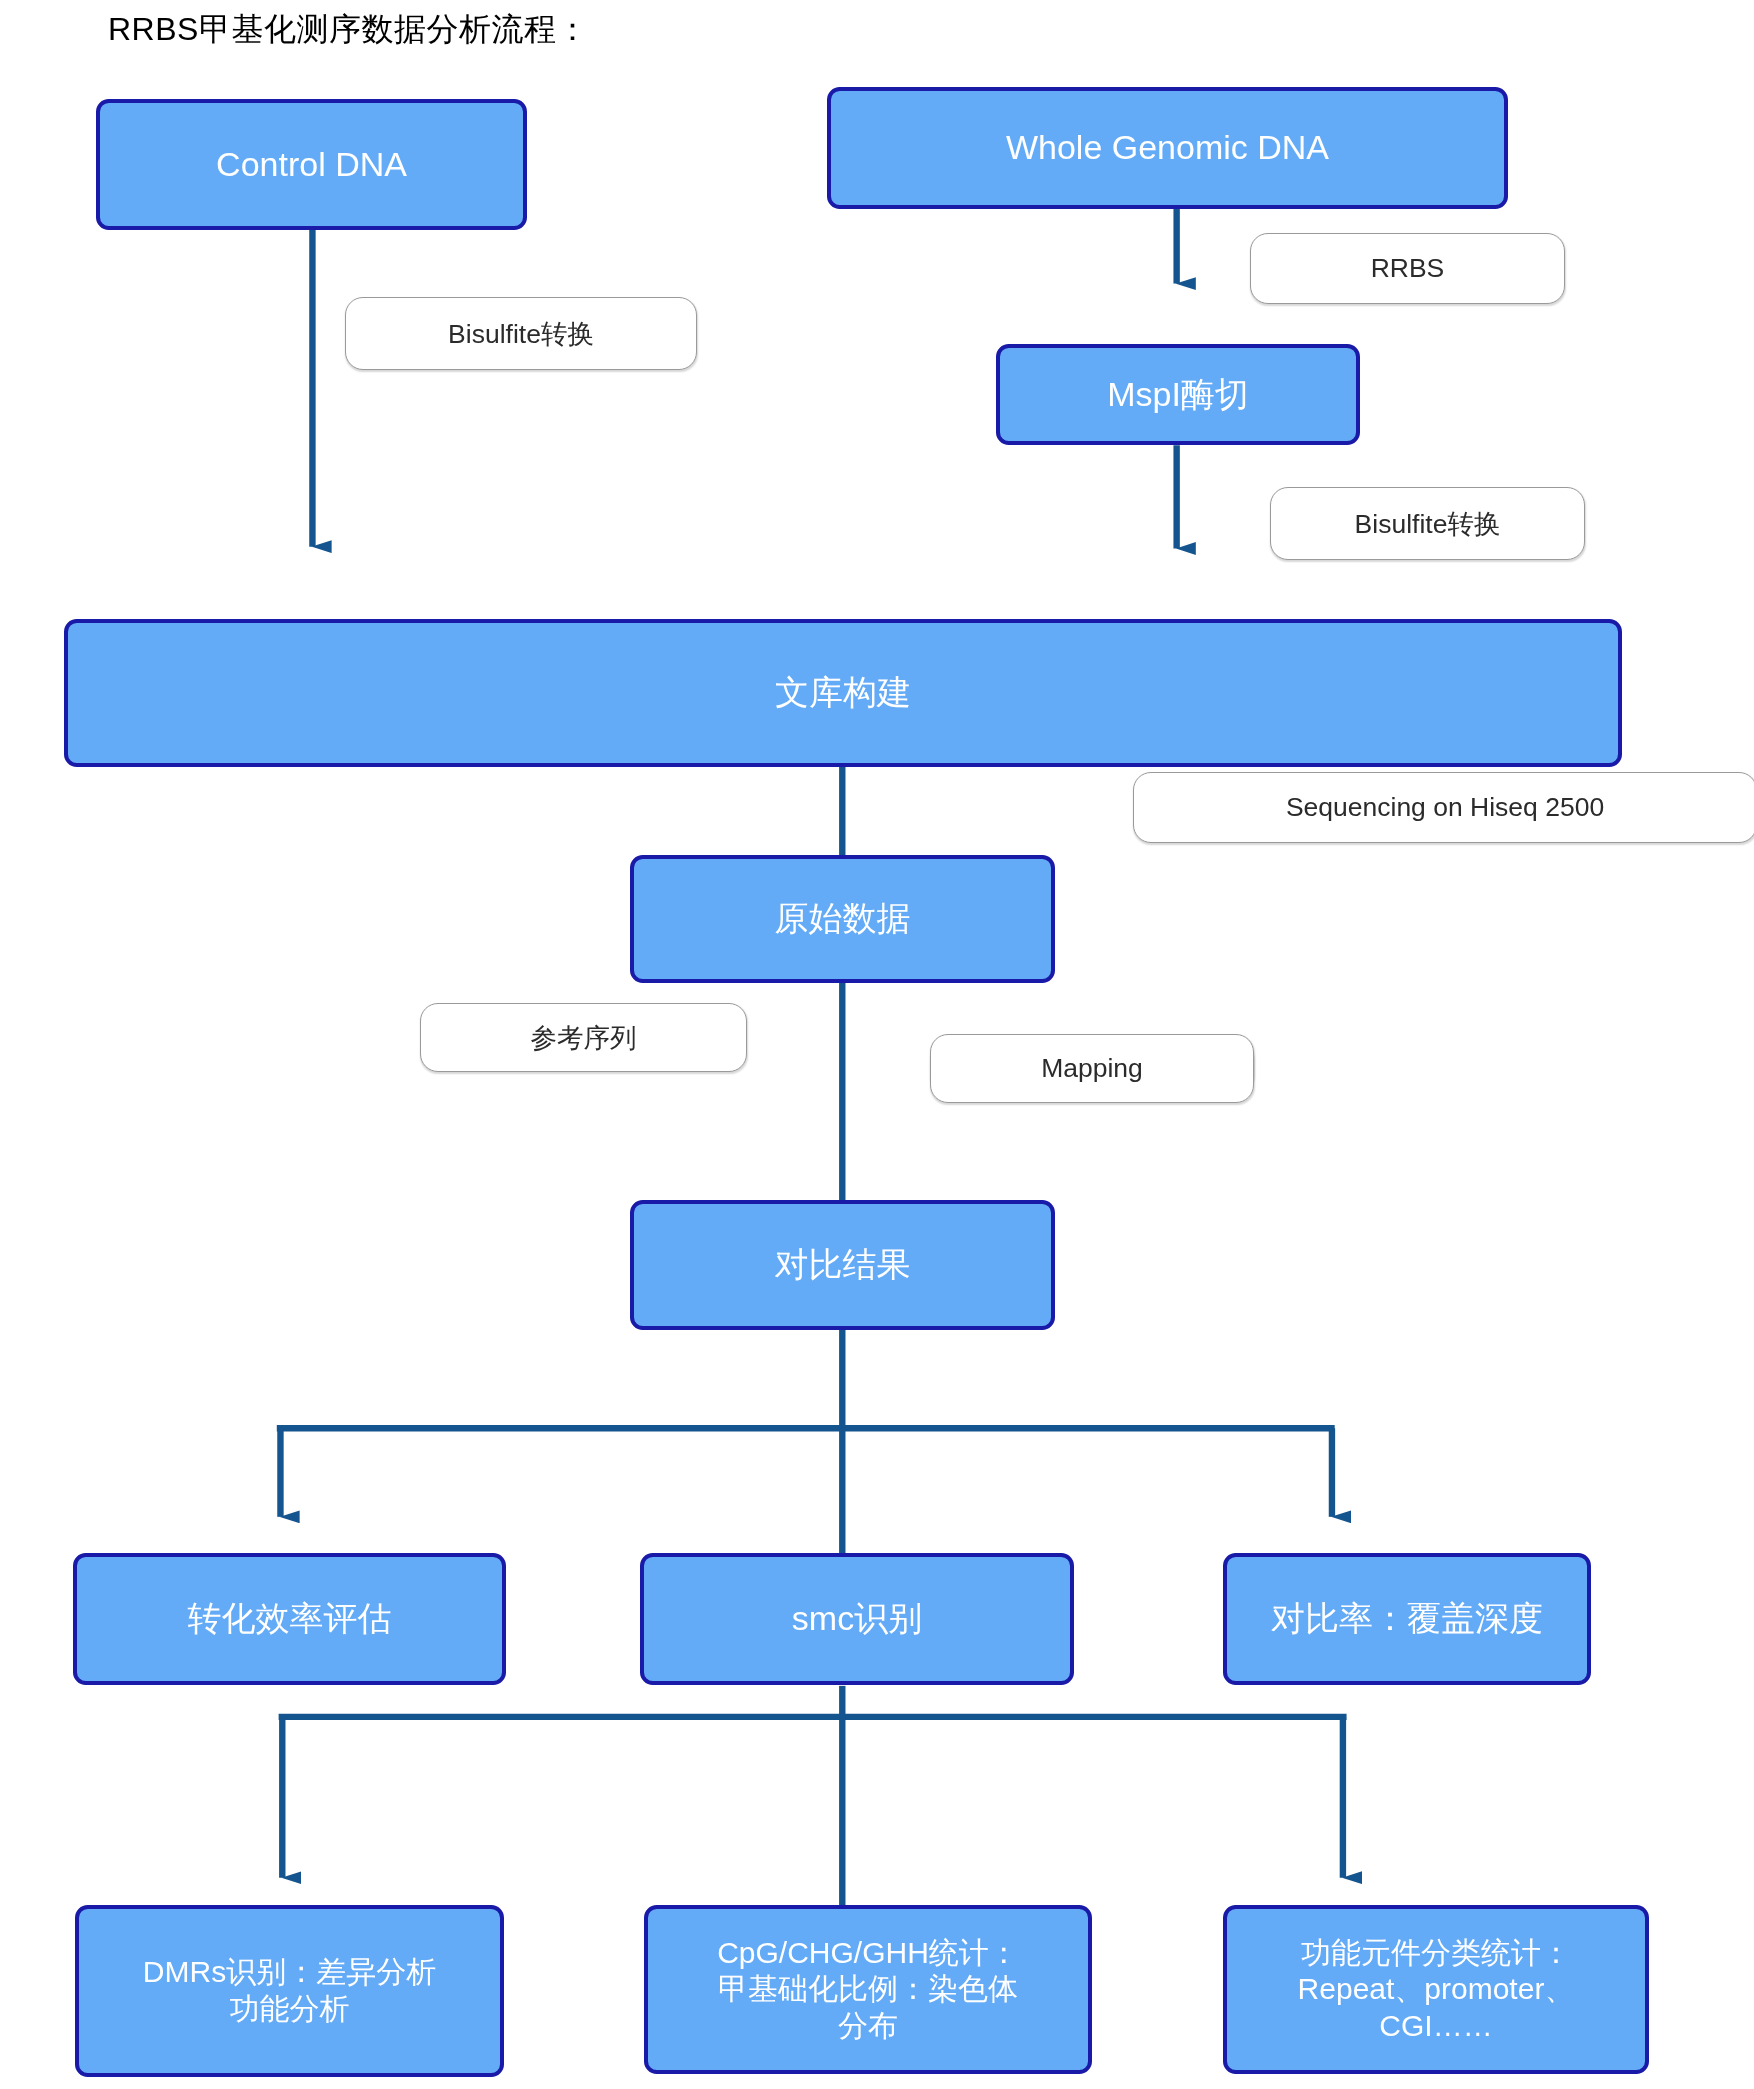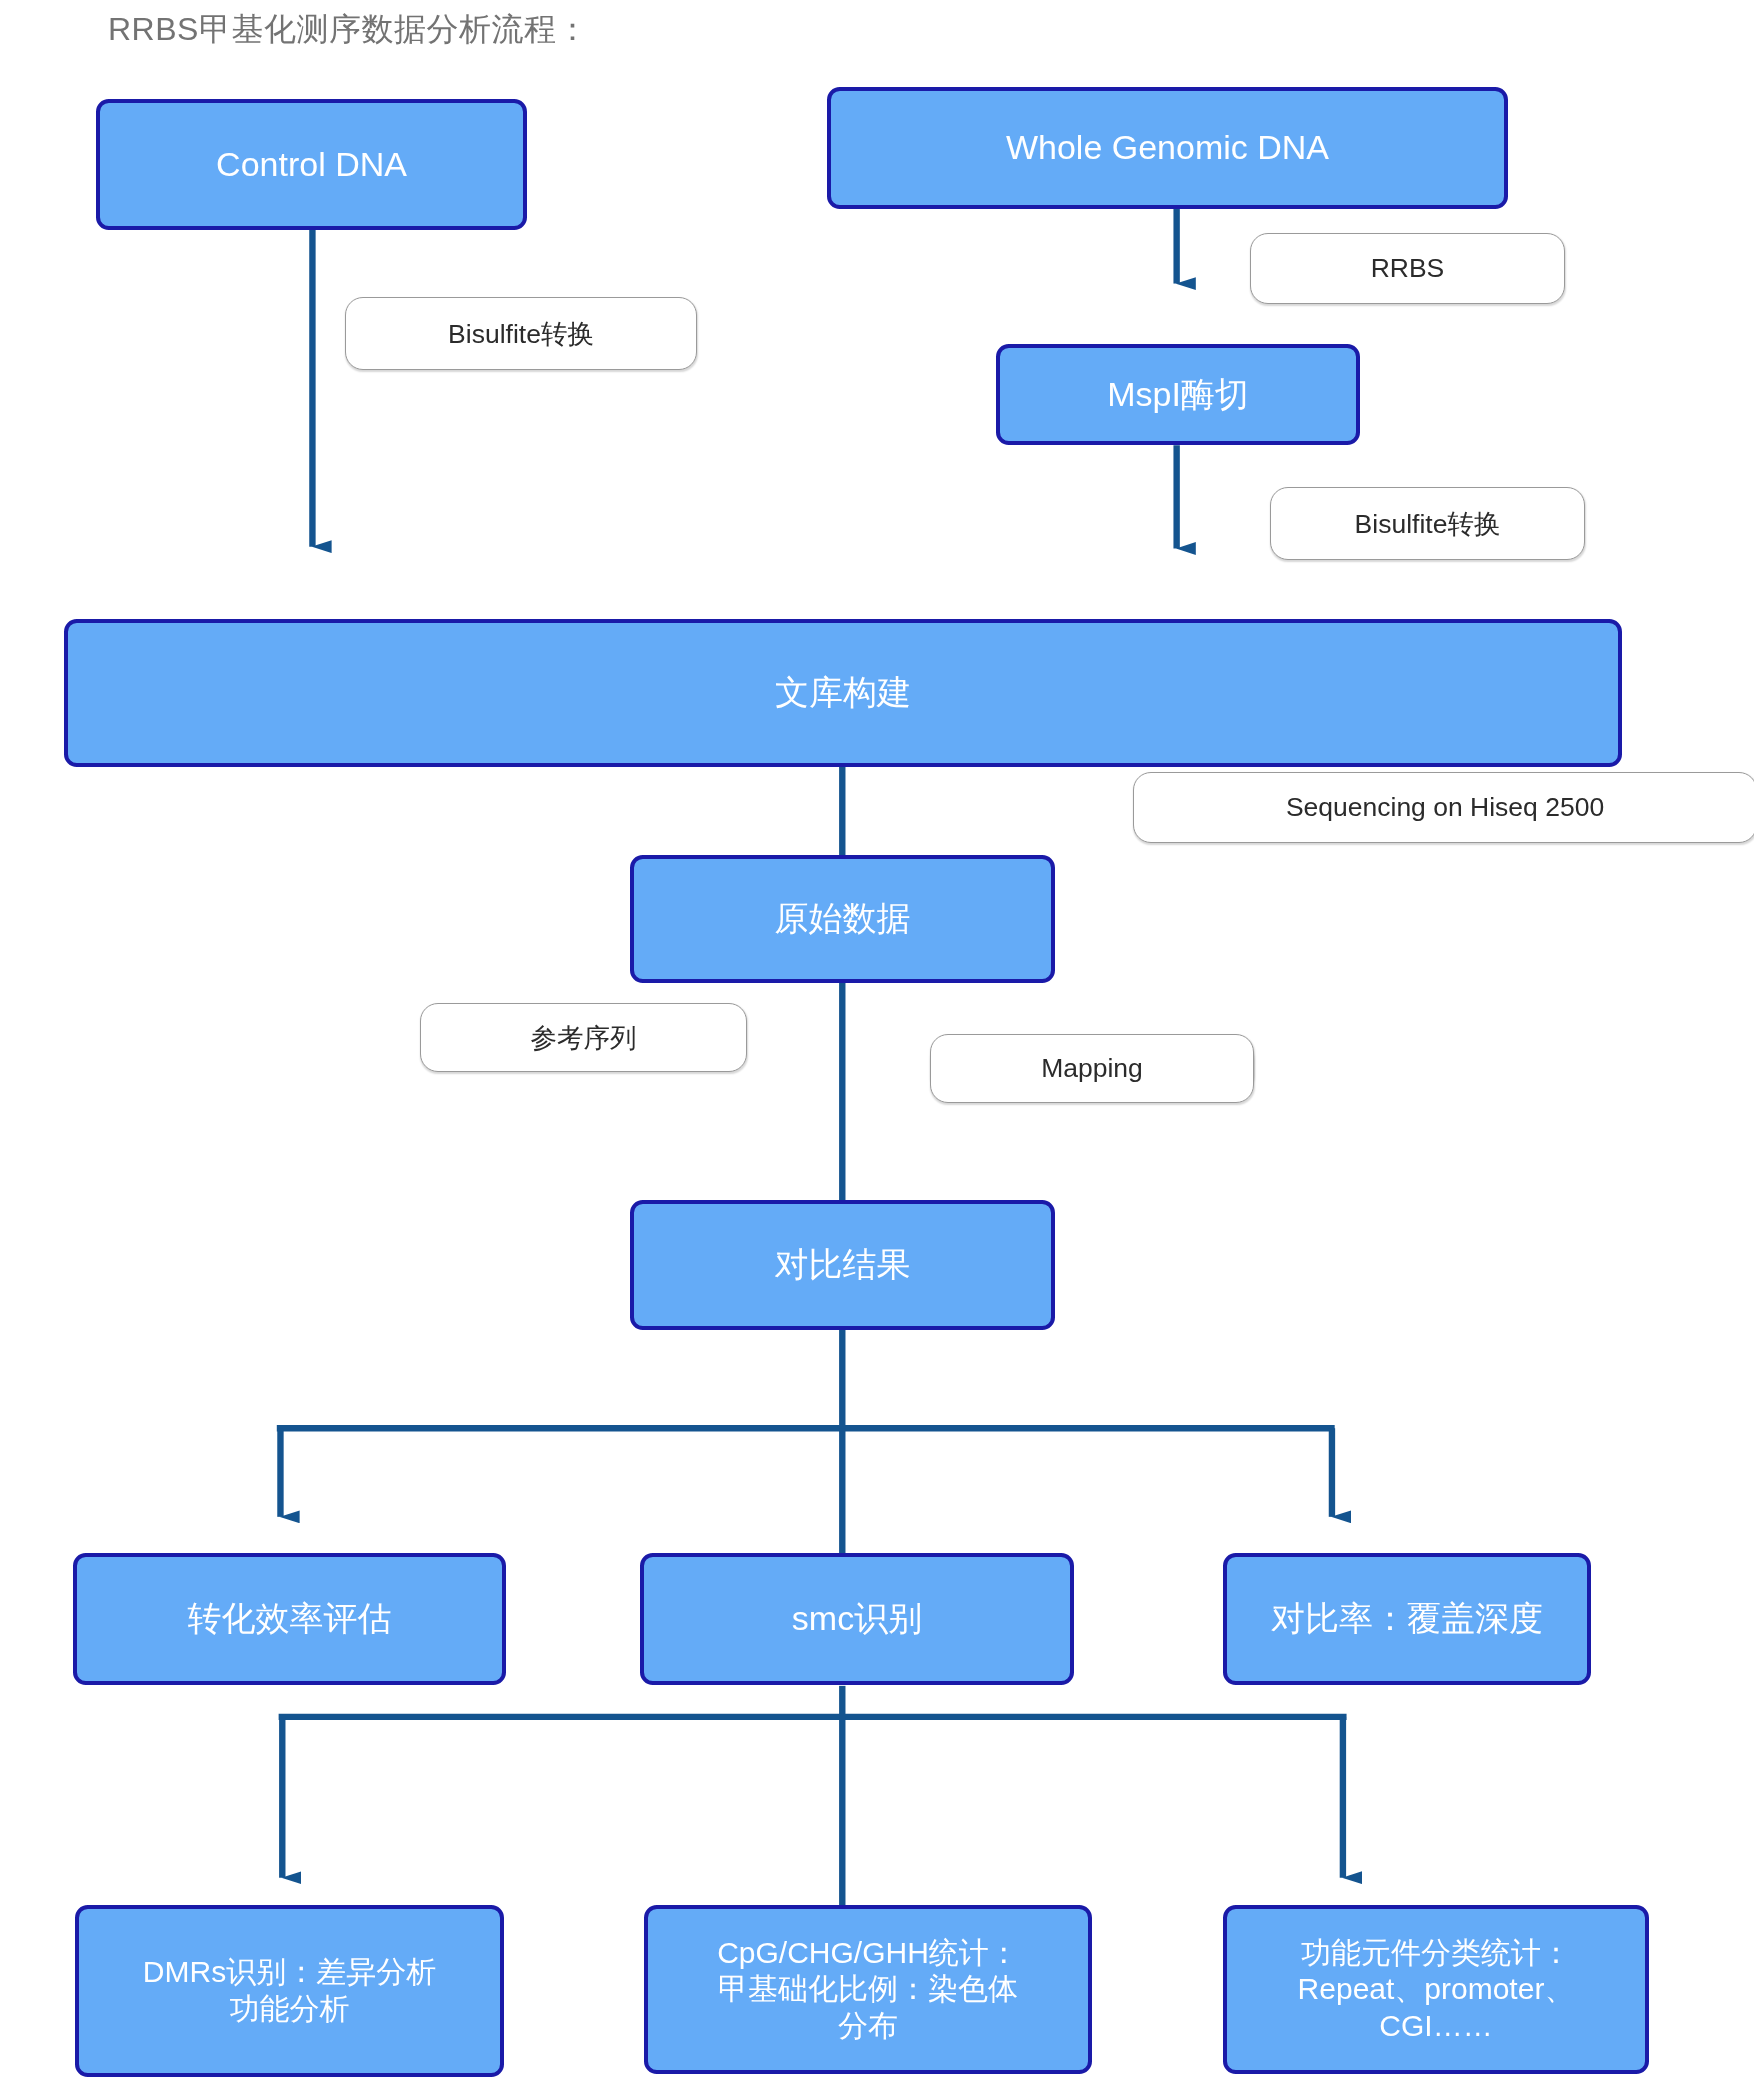--- a/index.html
+++ b/index.html
@@ -23,21 +23,21 @@
     top: 0;
     width: 1754px;
     height: 2090px;
     pointer-events: none;
   }
   .title {
     position: absolute;
     left: 108px;
     top: 8.2px;
     font-size: 32px;
-    color: #737373;
+    color: #000000;
     letter-spacing: 0.5px;
     white-space: nowrap;
   }
   
   .node {
     position: absolute;
     box-sizing: border-box;
     background: #64ABF7;
     border: 4.6px solid #1A1AA8;
     border-radius: 12.8px;

